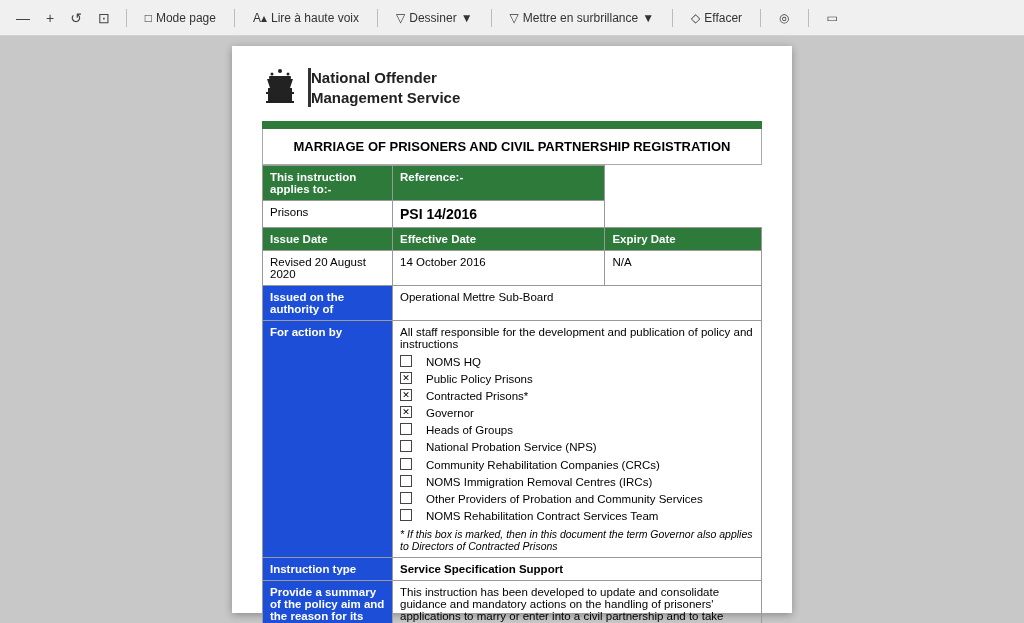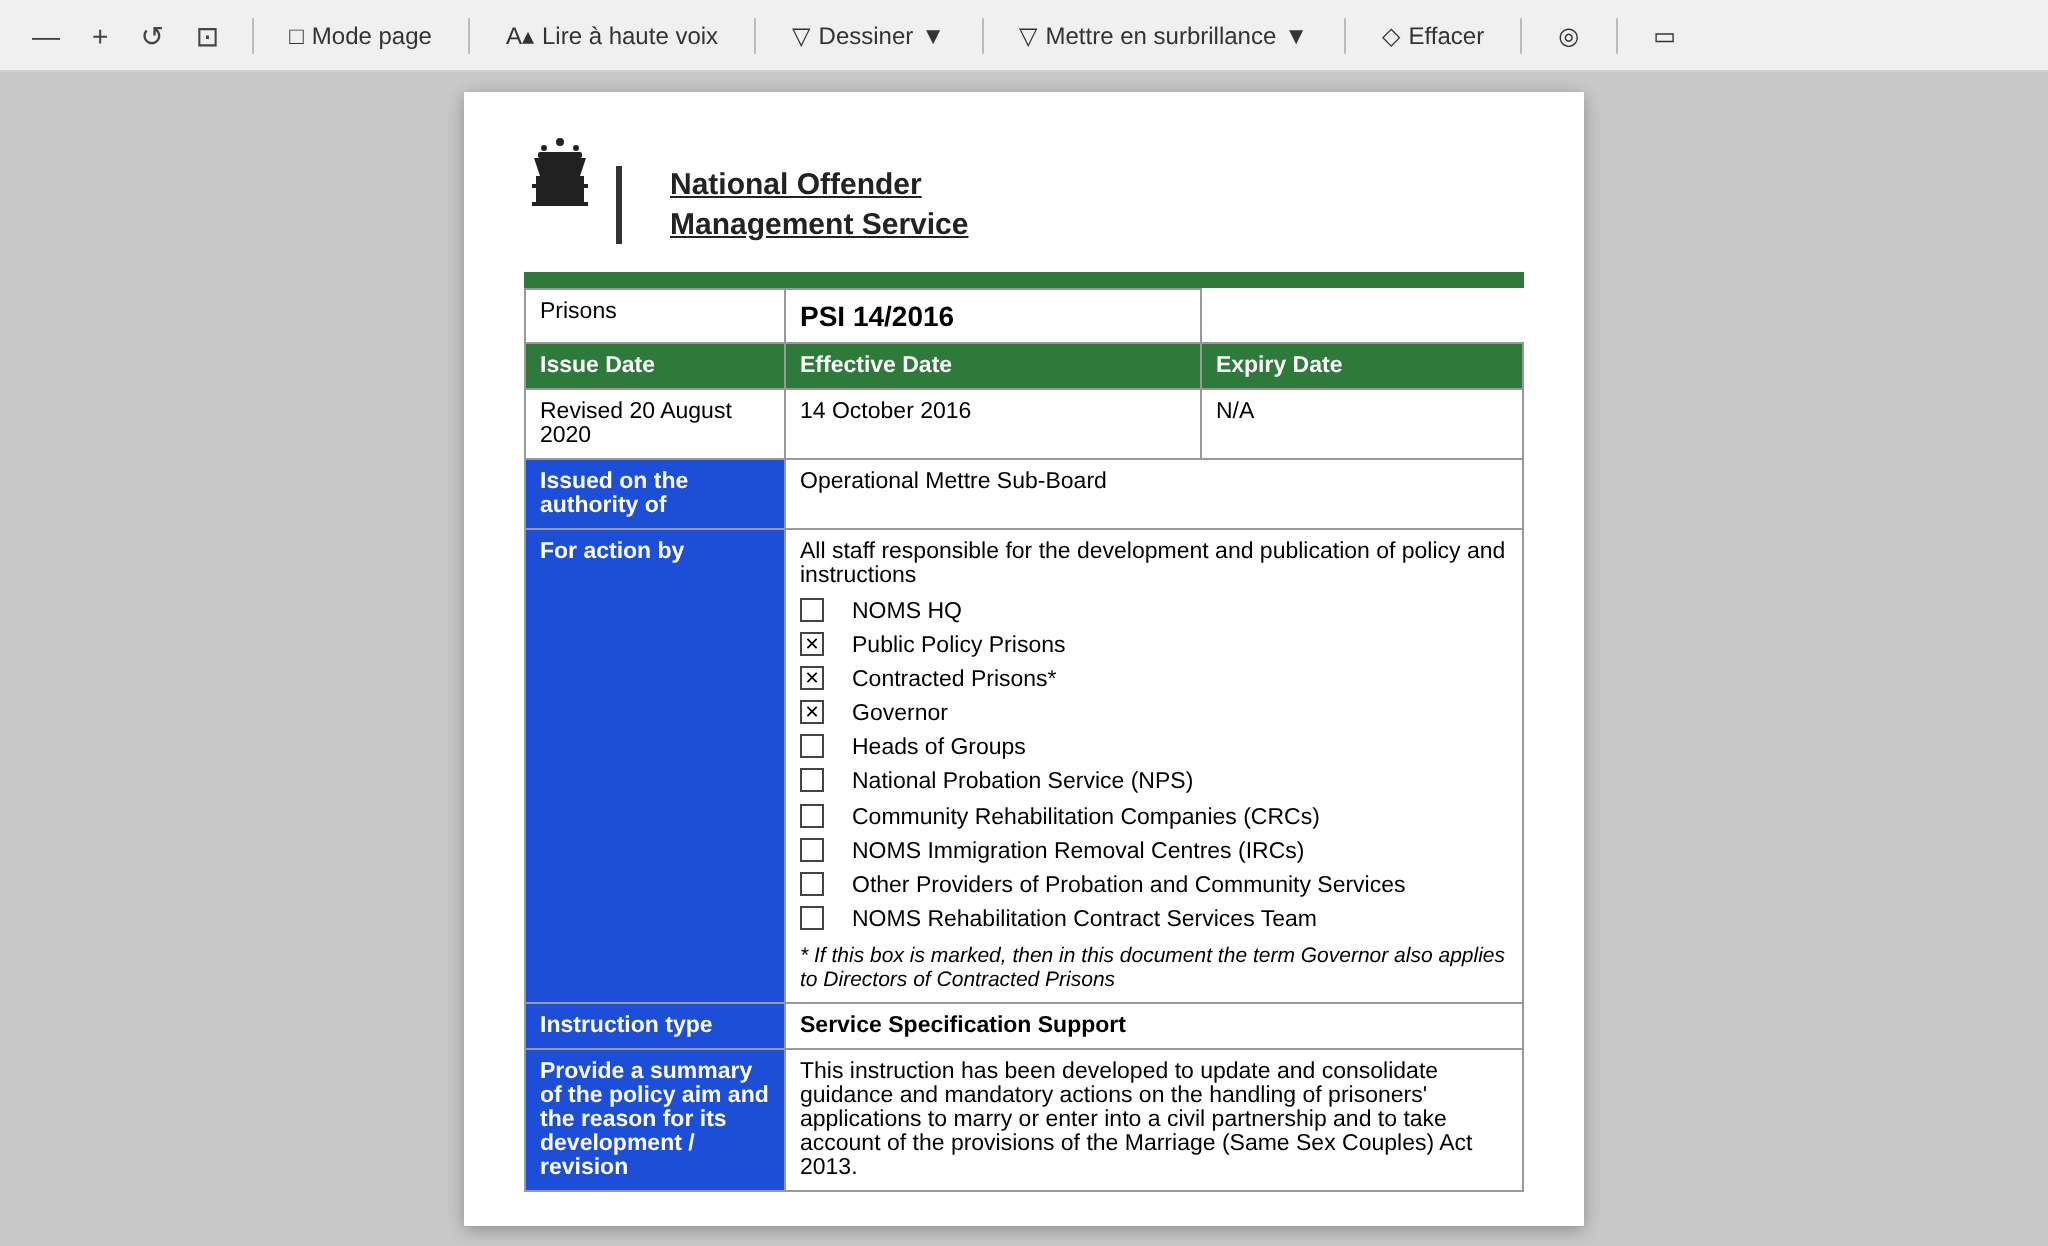--- a/index.html
+++ b/index.html
@@ -73,23 +73,22 @@
       width: 36px;
       height: 40px;
       flex-shrink: 0;
     }
     .org-name {
       font-size: 15px;
       font-weight: bold;
       color: #222;
       line-height: 1.3;
       border-left: 3px solid #333;
-      padding-left: 24px;
-      margin-top: 17px;
-      text-decoration: underline;
+      padding-left: 0;
+      margin-top: 2px;
     }
 
     
     .green-bar {
       background: #2d7a3a;
       height: 8px;
       margin-bottom: 0;
     }
 
     
@@ -231,24 +230,31 @@
           <path d="M18 28 L18 36" stroke="#222" stroke-width="1.5"></path>
           <path d="M22 28 L22 36" stroke="#222" stroke-width="1.5"></path>
           <path d="M27 28 L27 36" stroke="#222" stroke-width="1.5"></path>
         </g>
       </svg>
       <div class="org-name" style="white-space:pre-line;">National Offender<br>Management Service</div>
     </div>
 
     <div class="green-bar"></div>
 
+    <div class="title-box">
+      <span class="doc-title">MARRIAGE OF PRISONERS AND CIVIL PARTNERSHIP REGISTRATION</span>
+    </div>
 
     <table class="info-table">
 
       <tbody>
+          <tr class="green-header-row">
+        <td>This instruction applies to:-</td>
+        <td>Reference:-</td>
+      </tr>
 
       <tr>
         <td>Prisons</td>
         <td class="reference-value">PSI 14/2016</td>
       </tr>
 
       <tr class="green-header-row">
         <td>Issue Date</td>
         <td>Effective Date</td>
         <td>Expiry Date</td>

